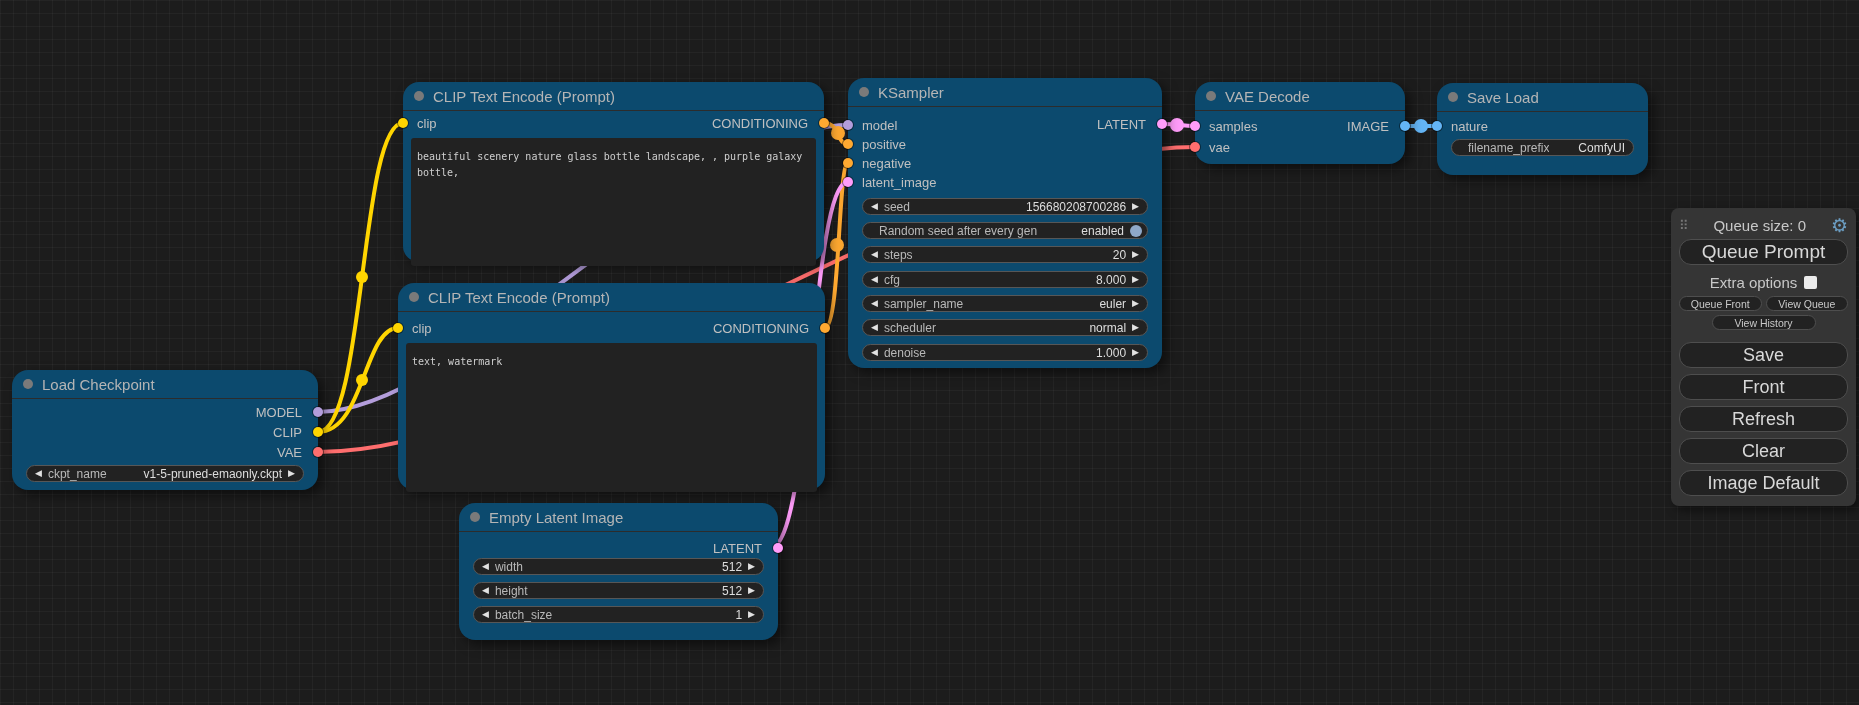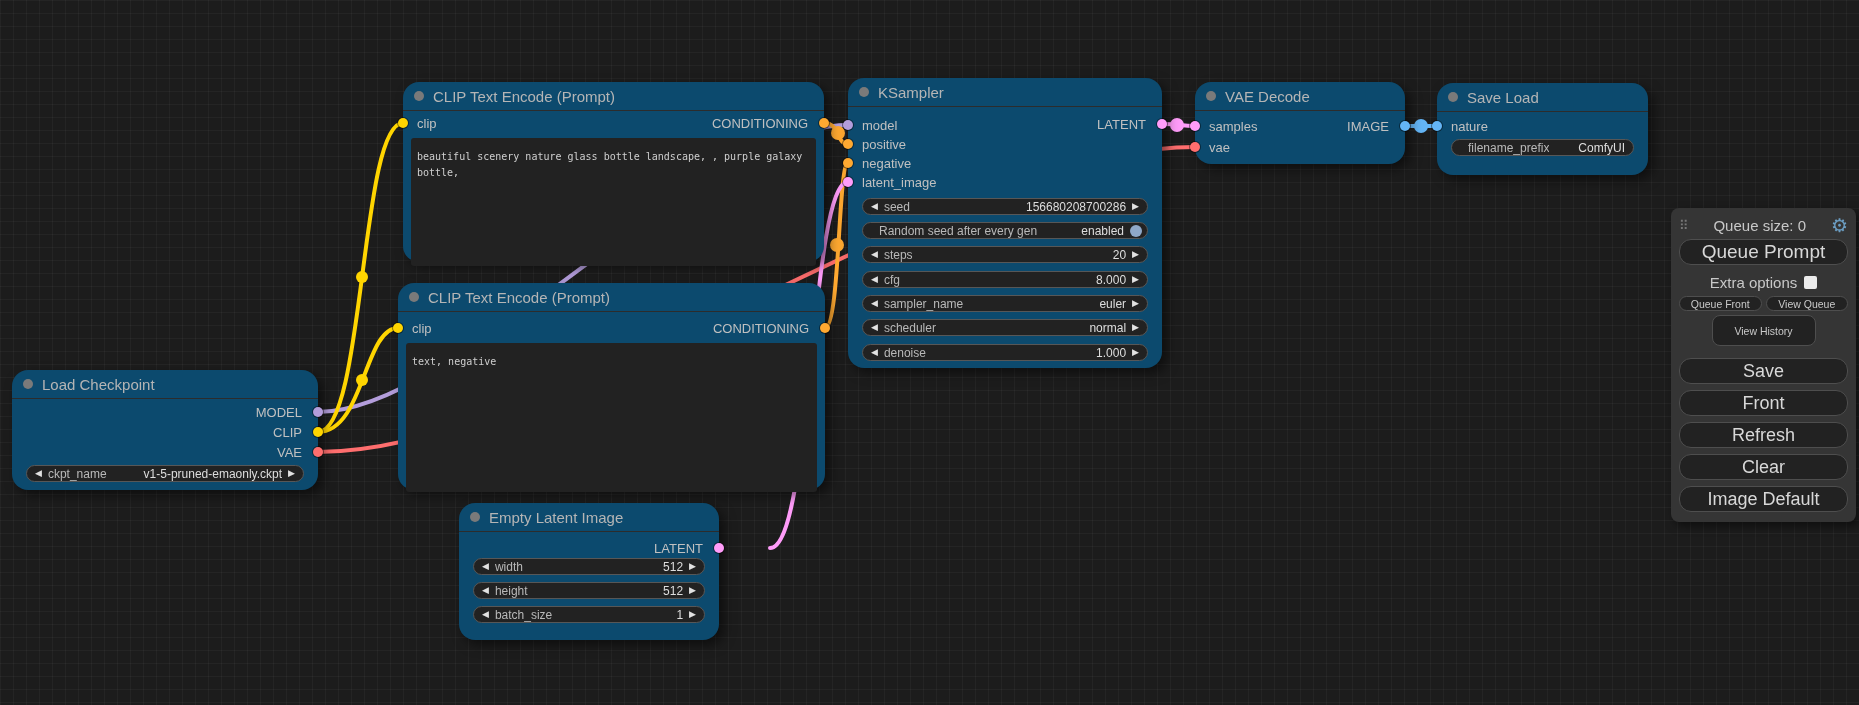--- a/index.html
+++ b/index.html
@@ -61,21 +61,21 @@
     background:#222;border:1px solid #4e4e4e;border-radius:12px;color:#d8d8d8;
     display:flex;align-items:center;justify-content:center;cursor:pointer;
     box-sizing:border-box;
   }
   #queue-prompt{height:26px;font-size:19px;margin:3px 0 8px 0;}
   #extra-row{display:flex;align-items:center;justify-content:center;gap:7px;height:18px;margin-bottom:5px;}
   #extra-label{color:#c8c8c8;font-size:15px;}
   #extra-checkbox{width:13px;height:13px;background:#ececec;border-radius:2px;cursor:pointer;}
   #small-row{display:flex;gap:4px;margin-bottom:4px;}
   .btn.small{flex:1;height:15px;font-size:10.5px;border-radius:8px;color:#c9c9c9;}
-  #view-history{width:104px;height:31px;font-size:10.5px;border-radius:8px;margin:0 auto 12px auto;color:#c9c9c9;}
+  #view-history{width:104px;height:15px;font-size:10.5px;border-radius:8px;margin:0 auto 12px auto;color:#c9c9c9;}
   .btn.big{height:26px;font-size:18px;margin-top:6px;}
 </style>
 </head>
 <body>
 
 <svg id="wires" width="1859" height="705">
   <g fill="none" stroke-width="4" stroke-linecap="round">
     <path d="M318,412 C460,412 700,125 848,125" stroke="#B39DDB"></path>
     <path d="M318,432 C365,432 360,123 403,123" stroke="#FFD500"></path>
     <path d="M318,432 C364,432 364,328 398,328" stroke="#FFD500"></path>
@@ -127,21 +127,21 @@
 
 <div class="node" style="left:398px;top:283px;width:427px;height:207px;">
   <div class="node-title">
     <span class="collapse-dot"></span>
     <span>CLIP Text Encode (Prompt)</span>
   </div>
   <span class="port" style="left: -5px; top: 40px; background: rgb(255, 213, 0);"></span>
   <span class="slot-label" style="left:14px;top:45px;">clip</span>
   <span class="slot-label right" style="right:16px;top:45px;">CONDITIONING</span>
   <span class="port" style="right: -5px; top: 40px; background: rgb(255, 169, 49);"></span>
-  <div class="textbox" style="left:8px;right:8px;top:60px;height:127px;">text, negative</div>
+  <div class="textbox" style="left:8px;right:8px;top:60px;height:127px;">text, watermark</div>
 </div>
 
 <div class="node" style="left:848px;top:78px;width:314px;height:290px;">
   <div class="node-title">
     <span class="collapse-dot"></span>
     <span>KSampler</span>
   </div>
   <span class="port" style="left: -5px; top: 42px; background: rgb(179, 157, 219);"></span>
   <span class="slot-label" style="left:14px;top:47px;">model</span>
   <span class="port" style="left: -5px; top: 61px; background: rgb(255, 169, 49);"></span>
@@ -215,21 +215,21 @@
     <span>Save Load</span>
   </div>
   <span class="port" style="left: -5px; top: 38px; background: rgb(100, 181, 246);"></span>
   <span class="slot-label" style="left:14px;top:43px;">nature</span>
   <div class="widget no-arrows" style="top:56px;">
     <span class="wl">filename_prefix</span>
     <span class="wv">ComfyUI</span>
   </div>
 </div>
 
-<div class="node" style="left:459px;top:503px;width:260px;height:137px;">
+<div class="node" style="left:459px;top:503px;width:319px;height:137px;">
   <div class="node-title">
     <span class="collapse-dot"></span>
     <span>Empty Latent Image</span>
   </div>
   <span class="slot-label right" style="right:16px;top:45px;">LATENT</span>
   <span class="port" style="right: -5px; top: 40px; background: rgb(255, 156, 249);"></span>
   <div class="widget" style="top:55px;">
     <span class="arr">◀</span>
     <span class="wl">width</span>
     <span class="wv">512</span>

